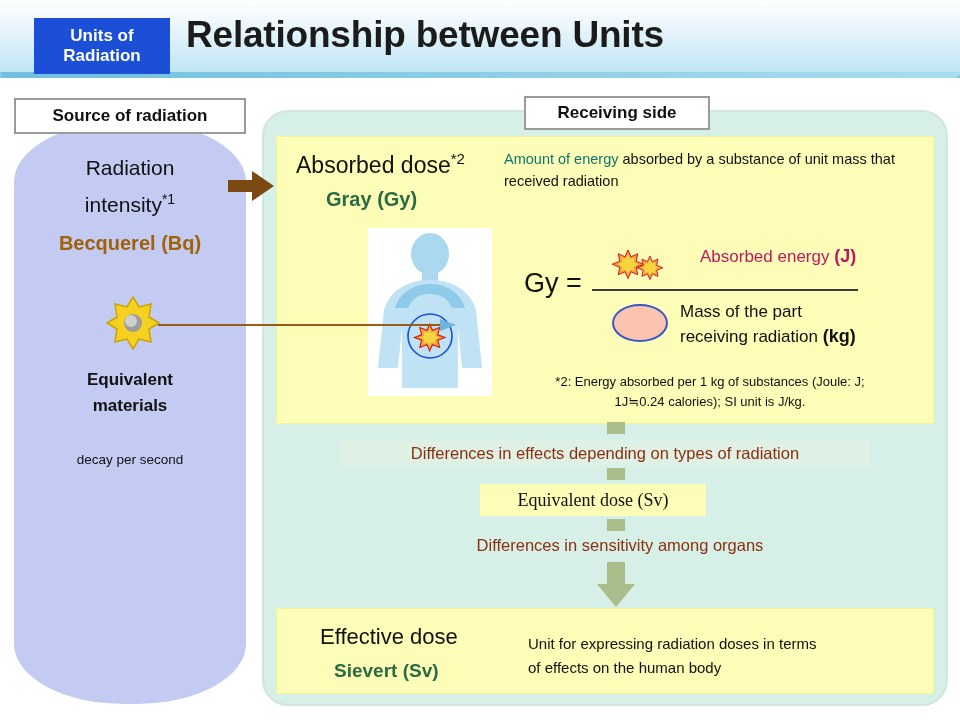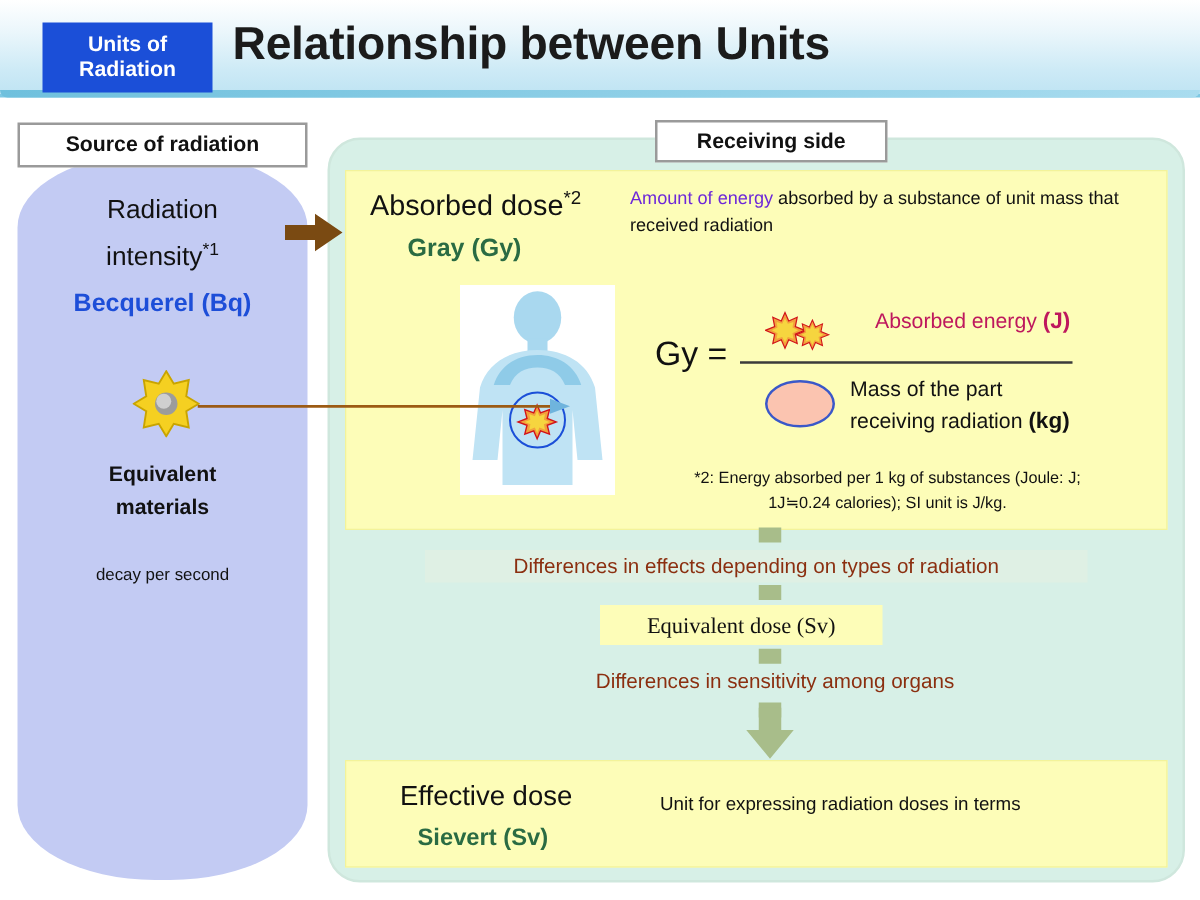--- a/index.html
+++ b/index.html
@@ -47,21 +47,21 @@
     display: flex; align-items: center; justify-content: center;
     font-weight: bold; font-size: 17px; color: #111;
   }
   #radiation-intensity {
     position: absolute; left: 14px; top: 150px; width: 232px;
     text-align: center; font-size: 21px; color: #111; line-height: 1.75;
   }
   #radiation-intensity sup { font-size: 14px; }
   #becquerel {
     position: absolute; left: 14px; top: 232px; width: 232px;
-    text-align: center; font-size: 20px; font-weight: bold; color: #1d4ed8;
+    text-align: center; font-size: 20px; font-weight: bold; color: #a16207;
   }
   #radioactive-materials {
     position: absolute; left: 14px; top: 367px; width: 232px;
     text-align: center; font-size: 17px; font-weight: bold; color: #111;
     line-height: 1.5;
   }
   #footnote1 {
     position: absolute; left: 20px; top: 450px; width: 220px;
     text-align: center; font-size: 13.5px; color: #111; line-height: 1.55;
   }
@@ -97,21 +97,21 @@
   }
   #absorbed-title sup { font-size: 15px; }
   #gray-label {
     position: absolute; left: 326px; top: 188px;
     font-size: 20px; font-weight: bold; color: #2a6b43;
   }
   #amount-desc {
     position: absolute; left: 504px; top: 148px; width: 420px;
     font-size: 14.5px; color: #111; line-height: 1.55;
   }
-  #amount-desc .hl { color: #6d28d9; }
+  #amount-desc .hl { color: #0f766e; }
   #gy-eq {
     position: absolute; left: 524px; top: 268px;
     font-size: 27px; color: #111;
   }
   #frac-line {
     position: absolute; left: 592px; top: 289px; width: 266px; height: 2px;
     background: #3b3b3b;
   }
   #absorbed-energy {
     position: absolute; left: 700px; top: 246px;
@@ -331,13 +331,14 @@
   <svg width="40" height="42" viewBox="0 0 40 42">
     <polygon points="11,0 29,0 29,18 39,18 20,41 1,18 11,18" fill="#a8bd8a"></polygon>
   </svg>
 </div>
 
 <div id="effective-card"></div>
 <div id="effective-title">Effective dose</div>
 <div id="sievert-label">Sievert (Sv)</div>
 <div id="effective-desc">
   <div>Unit for expressing radiation doses in terms</div>
+  <div>of effects on the human body</div>
 </div>
 
 </body></html>

